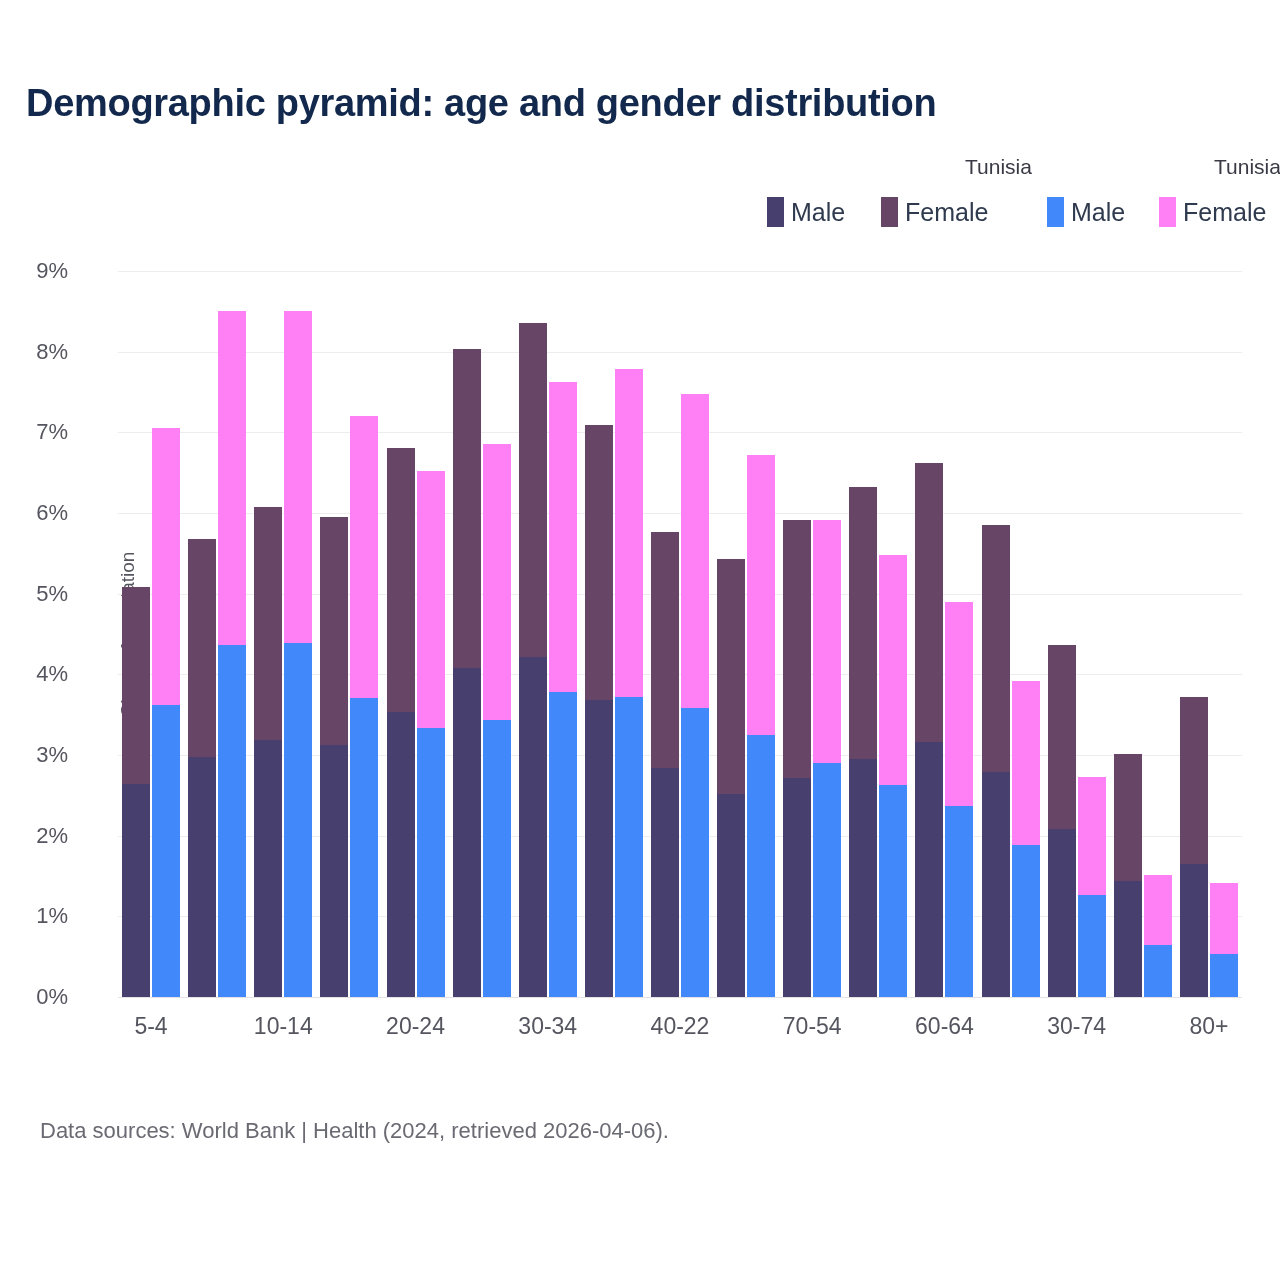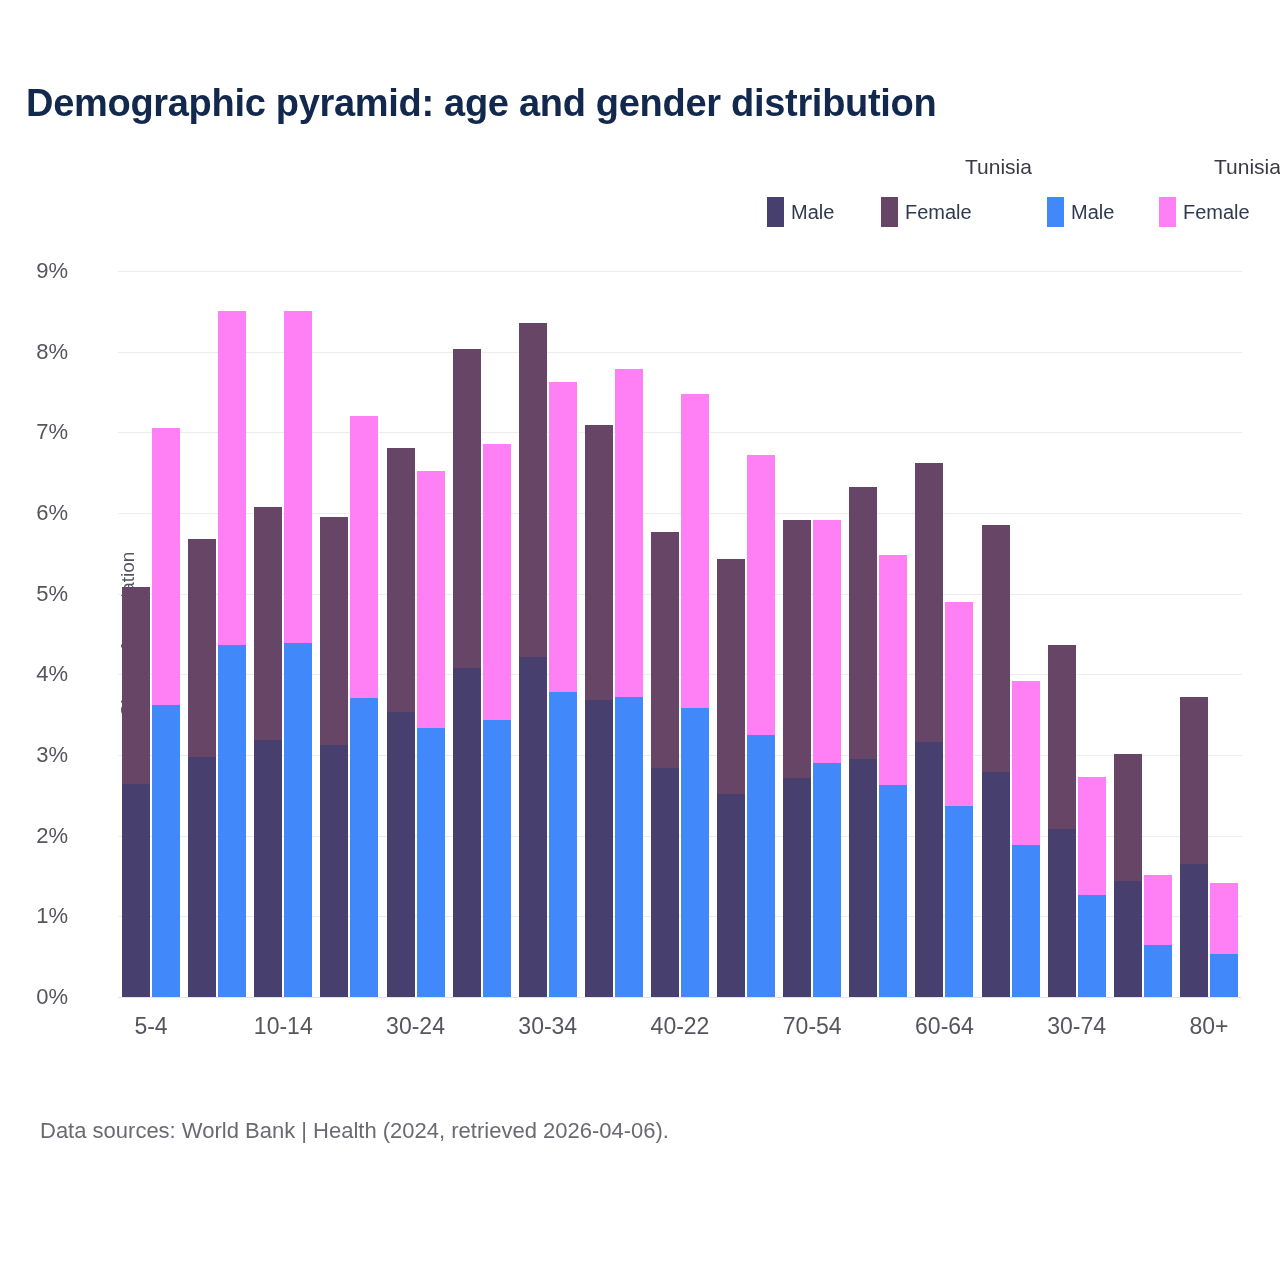--- a/index.html
+++ b/index.html
@@ -73,21 +73,21 @@
     height: 30px;
     white-space: nowrap;
   }
   .legend-swatch {
     width: 17px;
     height: 30px;
     margin-right: 7px;
     flex: none;
   }
   .legend-label {
-    font-size: 20px;
+    font-size: 25px;
     color: #2F3A4E;
     line-height: 1;
   }
   .li-0 { left: 8px; }
   .li-1 { left: 122px; }
   .li-2 { left: 288px; }
   .li-3 { left: 400px; }
 
   
   .plot {
@@ -267,21 +267,21 @@
       <div class="group" style="left: 268.529px; width: 58px;">
         <div class="bar" style="left: 0px; height: 549.34px;">
           <div class="seg" style="bottom: 0px; height: 284.753px; background: rgb(71, 64, 110);"></div>
           <div class="seg" style="bottom: 284.753px; height: 264.587px; background: rgb(103, 69, 102);"></div>
         </div>
         <div class="bar" style="left: 30px; height: 525.947px;">
           <div class="seg" style="bottom: 0px; height: 269.427px; background: rgb(65, 137, 251);"></div>
           <div class="seg" style="bottom: 269.427px; height: 256.52px; background: rgb(255, 127, 245);"></div>
         </div>
       </div>
-      <div class="xtick" style="left: 297.529px;">30-24</div>
+      <div class="xtick" style="left: 297.529px;">20-24</div>
       <div class="group" style="left: 334.647px; width: 58px;">
         <div class="bar" style="left: 0px; height: 647.753px;">
           <div class="seg" style="bottom: 0px; height: 329.12px; background: rgb(71, 64, 110);"></div>
           <div class="seg" style="bottom: 329.12px; height: 318.633px; background: rgb(103, 69, 102);"></div>
         </div>
         <div class="bar" style="left: 30px; height: 552.567px;">
           <div class="seg" style="bottom: 0px; height: 277.493px; background: rgb(65, 137, 251);"></div>
           <div class="seg" style="bottom: 277.493px; height: 275.073px; background: rgb(255, 127, 245);"></div>
         </div>
       </div>

